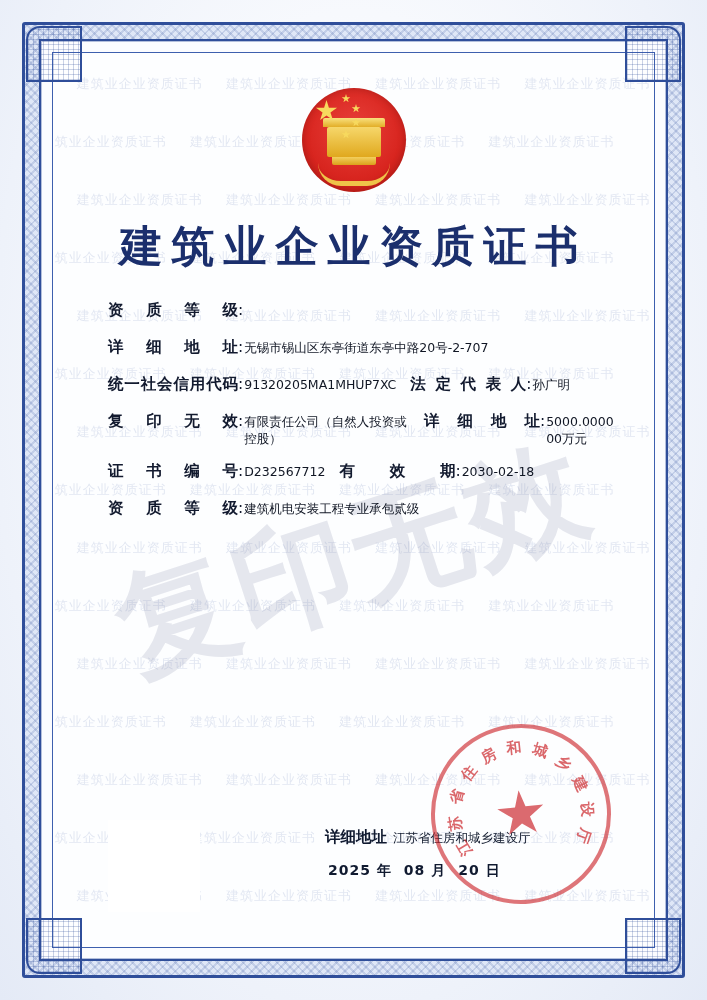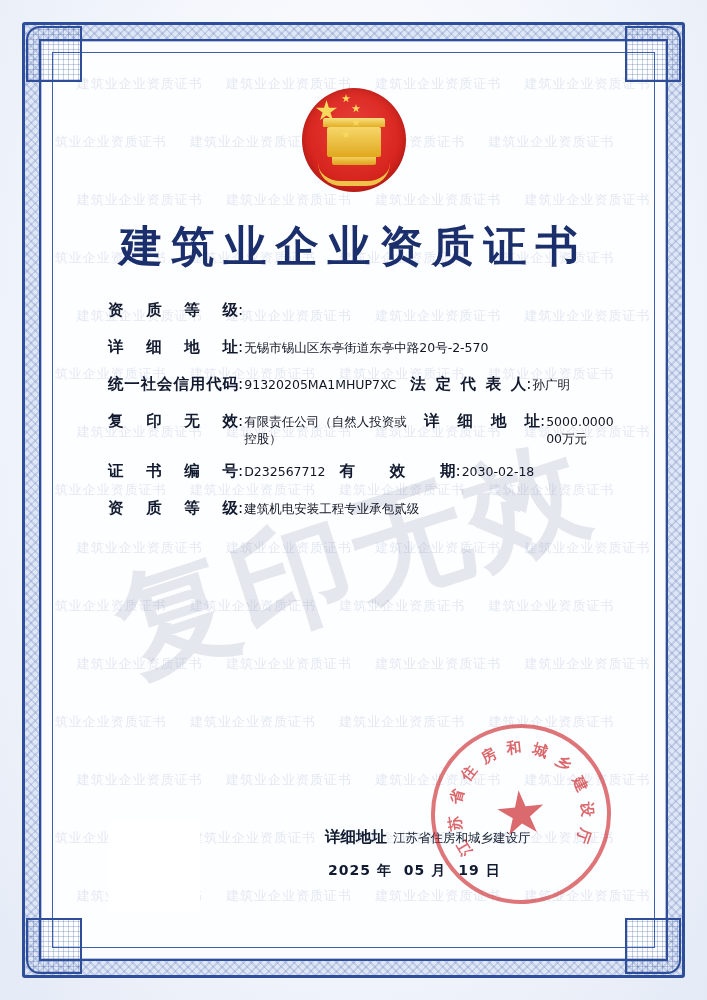--- a/index.html
+++ b/index.html
@@ -453,21 +453,21 @@
     <div class="field-row">
       <div class="fl">
         <span class="lbl-spread">资质等级</span><span class="colon">:</span>
       </div>
     </div>
 
     <div class="field-row">
       <div class="fl">
         <span class="lbl-spread">详细地址</span><span class="colon">:</span>
       </div>
-      <div class="fv">无锡市锡山区东亭街道东亭中路20号-2-570</div>
+      <div class="fv">无锡市锡山区东亭街道东亭中路20号-2-707</div>
     </div>
 
     <div class="field-row">
       <div class="fl">
         <span class="lbl-spread">统一社会信用代码</span><span class="colon">:</span>
       </div>
       <div class="fv">91320205MA1MHUP7XC</div>
       <div class="pair-right">
         <div class="fl">
           <span class="lbl-sm">法定代表人</span><span class="colon">:</span>
@@ -515,22 +515,22 @@
     <div class="qgrid" id="qgrid"><i></i><i></i><i></i><i></i><i></i><i></i><i></i><i style="background: rgb(255, 255, 255);"></i><i style="background: rgb(255, 255, 255);"></i><i></i><i style="background: rgb(255, 255, 255);"></i><i style="background: rgb(255, 255, 255);"></i><i style="background: rgb(255, 255, 255);"></i><i style="background: rgb(255, 255, 255);"></i><i style="background: rgb(255, 255, 255);"></i><i style="background: rgb(255, 255, 255);"></i><i style="background: rgb(255, 255, 255);"></i><i style="background: rgb(255, 255, 255);"></i><i></i><i></i><i></i><i></i><i></i><i></i><i></i><i></i><i style="background: rgb(255, 255, 255);"></i><i style="background: rgb(255, 255, 255);"></i><i style="background: rgb(255, 255, 255);"></i><i style="background: rgb(255, 255, 255);"></i><i style="background: rgb(255, 255, 255);"></i><i></i><i style="background: rgb(255, 255, 255);"></i><i style="background: rgb(255, 255, 255);"></i><i style="background: rgb(255, 255, 255);"></i><i></i><i style="background: rgb(255, 255, 255);"></i><i></i><i style="background: rgb(255, 255, 255);"></i><i></i><i style="background: rgb(255, 255, 255);"></i><i></i><i style="background: rgb(255, 255, 255);"></i><i></i><i style="background: rgb(255, 255, 255);"></i><i style="background: rgb(255, 255, 255);"></i><i style="background: rgb(255, 255, 255);"></i><i style="background: rgb(255, 255, 255);"></i><i style="background: rgb(255, 255, 255);"></i><i></i><i></i><i style="background: rgb(255, 255, 255);"></i><i></i><i></i><i></i><i style="background: rgb(255, 255, 255);"></i><i></i><i style="background: rgb(255, 255, 255);"></i><i style="background: rgb(255, 255, 255);"></i><i></i><i></i><i></i><i></i><i></i><i style="background: rgb(255, 255, 255);"></i><i style="background: rgb(255, 255, 255);"></i><i style="background: rgb(255, 255, 255);"></i><i style="background: rgb(255, 255, 255);"></i><i></i><i style="background: rgb(255, 255, 255);"></i><i></i><i></i><i></i><i style="background: rgb(255, 255, 255);"></i><i></i><i></i><i style="background: rgb(255, 255, 255);"></i><i></i><i></i><i></i><i style="background: rgb(255, 255, 255);"></i><i></i><i style="background: rgb(255, 255, 255);"></i><i style="background: rgb(255, 255, 255);"></i><i></i><i style="background: rgb(255, 255, 255);"></i><i style="background: rgb(255, 255, 255);"></i><i style="background: rgb(255, 255, 255);"></i><i></i><i style="background: rgb(255, 255, 255);"></i><i></i><i style="background: rgb(255, 255, 255);"></i><i style="background: rgb(255, 255, 255);"></i><i></i><i style="background: rgb(255, 255, 255);"></i><i></i><i></i><i></i><i style="background: rgb(255, 255, 255);"></i><i></i><i></i><i style="background: rgb(255, 255, 255);"></i><i></i><i></i><i></i><i style="background: rgb(255, 255, 255);"></i><i></i><i style="background: rgb(255, 255, 255);"></i><i></i><i></i><i style="background: rgb(255, 255, 255);"></i><i style="background: rgb(255, 255, 255);"></i><i style="background: rgb(255, 255, 255);"></i><i style="background: rgb(255, 255, 255);"></i><i style="background: rgb(255, 255, 255);"></i><i></i><i style="background: rgb(255, 255, 255);"></i><i style="background: rgb(255, 255, 255);"></i><i></i><i style="background: rgb(255, 255, 255);"></i><i></i><i></i><i></i><i style="background: rgb(255, 255, 255);"></i><i></i><i></i><i style="background: rgb(255, 255, 255);"></i><i style="background: rgb(255, 255, 255);"></i><i style="background: rgb(255, 255, 255);"></i><i style="background: rgb(255, 255, 255);"></i><i style="background: rgb(255, 255, 255);"></i><i></i><i style="background: rgb(255, 255, 255);"></i><i style="background: rgb(255, 255, 255);"></i><i style="background: rgb(255, 255, 255);"></i><i></i><i></i><i style="background: rgb(255, 255, 255);"></i><i style="background: rgb(255, 255, 255);"></i><i></i><i></i><i></i><i style="background: rgb(255, 255, 255);"></i><i></i><i style="background: rgb(255, 255, 255);"></i><i style="background: rgb(255, 255, 255);"></i><i style="background: rgb(255, 255, 255);"></i><i style="background: rgb(255, 255, 255);"></i><i style="background: rgb(255, 255, 255);"></i><i></i><i></i><i></i><i></i><i></i><i></i><i></i><i></i><i style="background: rgb(255, 255, 255);"></i><i></i><i></i><i style="background: rgb(255, 255, 255);"></i><i style="background: rgb(255, 255, 255);"></i><i style="background: rgb(255, 255, 255);"></i><i style="background: rgb(255, 255, 255);"></i><i></i><i style="background: rgb(255, 255, 255);"></i><i></i><i style="background: rgb(255, 255, 255);"></i><i></i><i></i><i></i><i></i><i></i><i></i><i></i><i style="background: rgb(255, 255, 255);"></i><i style="background: rgb(255, 255, 255);"></i><i style="background: rgb(255, 255, 255);"></i><i style="background: rgb(255, 255, 255);"></i><i style="background: rgb(255, 255, 255);"></i><i style="background: rgb(255, 255, 255);"></i><i style="background: rgb(255, 255, 255);"></i><i style="background: rgb(255, 255, 255);"></i><i style="background: rgb(255, 255, 255);"></i><i style="background: rgb(255, 255, 255);"></i><i></i><i></i><i></i><i style="background: rgb(255, 255, 255);"></i><i></i><i></i><i></i><i style="background: rgb(255, 255, 255);"></i><i style="background: rgb(255, 255, 255);"></i><i style="background: rgb(255, 255, 255);"></i><i style="background: rgb(255, 255, 255);"></i><i style="background: rgb(255, 255, 255);"></i><i style="background: rgb(255, 255, 255);"></i><i style="background: rgb(255, 255, 255);"></i><i style="background: rgb(255, 255, 255);"></i><i></i><i style="background: rgb(255, 255, 255);"></i><i style="background: rgb(255, 255, 255);"></i><i></i><i></i><i style="background: rgb(255, 255, 255);"></i><i style="background: rgb(255, 255, 255);"></i><i style="background: rgb(255, 255, 255);"></i><i></i><i></i><i style="background: rgb(255, 255, 255);"></i><i></i><i style="background: rgb(255, 255, 255);"></i><i style="background: rgb(255, 255, 255);"></i><i></i><i style="background: rgb(255, 255, 255);"></i><i></i><i style="background: rgb(255, 255, 255);"></i><i></i><i style="background: rgb(255, 255, 255);"></i><i style="background: rgb(255, 255, 255);"></i><i></i><i></i><i></i><i style="background: rgb(255, 255, 255);"></i><i></i><i></i><i></i><i></i><i style="background: rgb(255, 255, 255);"></i><i></i><i></i><i></i><i style="background: rgb(255, 255, 255);"></i><i></i><i></i><i></i><i></i><i style="background: rgb(255, 255, 255);"></i><i></i><i style="background: rgb(255, 255, 255);"></i><i style="background: rgb(255, 255, 255);"></i><i style="background: rgb(255, 255, 255);"></i><i></i><i style="background: rgb(255, 255, 255);"></i><i></i><i></i><i></i><i style="background: rgb(255, 255, 255);"></i><i></i><i style="background: rgb(255, 255, 255);"></i><i style="background: rgb(255, 255, 255);"></i><i style="background: rgb(255, 255, 255);"></i><i style="background: rgb(255, 255, 255);"></i><i style="background: rgb(255, 255, 255);"></i><i></i><i></i><i style="background: rgb(255, 255, 255);"></i><i></i><i style="background: rgb(255, 255, 255);"></i><i style="background: rgb(255, 255, 255);"></i><i></i><i style="background: rgb(255, 255, 255);"></i><i style="background: rgb(255, 255, 255);"></i><i></i><i style="background: rgb(255, 255, 255);"></i><i></i><i></i><i></i><i></i><i style="background: rgb(255, 255, 255);"></i><i></i><i></i><i></i><i style="background: rgb(255, 255, 255);"></i><i></i><i style="background: rgb(255, 255, 255);"></i><i style="background: rgb(255, 255, 255);"></i><i></i><i></i><i></i><i></i><i></i><i></i><i></i><i></i><i style="background: rgb(255, 255, 255);"></i><i></i><i></i><i style="background: rgb(255, 255, 255);"></i><i style="background: rgb(255, 255, 255);"></i><i></i><i></i><i></i><i></i><i style="background: rgb(255, 255, 255);"></i><i></i><i style="background: rgb(255, 255, 255);"></i><i></i><i></i><i style="background: rgb(255, 255, 255);"></i><i style="background: rgb(255, 255, 255);"></i><i style="background: rgb(255, 255, 255);"></i><i></i><i style="background: rgb(255, 255, 255);"></i><i style="background: rgb(255, 255, 255);"></i><i></i><i style="background: rgb(255, 255, 255);"></i><i style="background: rgb(255, 255, 255);"></i><i></i><i style="background: rgb(255, 255, 255);"></i><i style="background: rgb(255, 255, 255);"></i><i></i><i></i><i style="background: rgb(255, 255, 255);"></i><i></i><i style="background: rgb(255, 255, 255);"></i><i style="background: rgb(255, 255, 255);"></i><i style="background: rgb(255, 255, 255);"></i><i></i><i style="background: rgb(255, 255, 255);"></i><i></i><i style="background: rgb(255, 255, 255);"></i><i style="background: rgb(255, 255, 255);"></i><i style="background: rgb(255, 255, 255);"></i><i></i><i></i><i style="background: rgb(255, 255, 255);"></i><i style="background: rgb(255, 255, 255);"></i><i></i><i></i><i></i><i style="background: rgb(255, 255, 255);"></i><i></i><i></i><i></i><i style="background: rgb(255, 255, 255);"></i><i></i><i style="background: rgb(255, 255, 255);"></i><i></i><i style="background: rgb(255, 255, 255);"></i><i></i><i style="background: rgb(255, 255, 255);"></i><i style="background: rgb(255, 255, 255);"></i><i style="background: rgb(255, 255, 255);"></i><i></i><i></i><i></i><i></i><i></i><i></i><i></i><i style="background: rgb(255, 255, 255);"></i><i></i><i></i><i style="background: rgb(255, 255, 255);"></i><i></i><i></i><i style="background: rgb(255, 255, 255);"></i><i style="background: rgb(255, 255, 255);"></i><i></i><i></i><i style="background: rgb(255, 255, 255);"></i><i></i><i></i><i></i><i style="background: rgb(255, 255, 255);"></i><i style="background: rgb(255, 255, 255);"></i><i style="background: rgb(255, 255, 255);"></i><i style="background: rgb(255, 255, 255);"></i><i></i><i style="background: rgb(255, 255, 255);"></i><i></i><i style="background: rgb(255, 255, 255);"></i><i></i><i></i><i style="background: rgb(255, 255, 255);"></i><i style="background: rgb(255, 255, 255);"></i><i></i><i></i><i style="background: rgb(255, 255, 255);"></i><i style="background: rgb(255, 255, 255);"></i><i></i><i></i><i style="background: rgb(255, 255, 255);"></i><i></i><i style="background: rgb(255, 255, 255);"></i><i style="background: rgb(255, 255, 255);"></i><i style="background: rgb(255, 255, 255);"></i><i></i><i style="background: rgb(255, 255, 255);"></i><i style="background: rgb(255, 255, 255);"></i><i></i><i style="background: rgb(255, 255, 255);"></i><i style="background: rgb(255, 255, 255);"></i><i style="background: rgb(255, 255, 255);"></i><i style="background: rgb(255, 255, 255);"></i><i></i><i style="background: rgb(255, 255, 255);"></i><i style="background: rgb(255, 255, 255);"></i><i style="background: rgb(255, 255, 255);"></i><i style="background: rgb(255, 255, 255);"></i><i style="background: rgb(255, 255, 255);"></i><i></i><i style="background: rgb(255, 255, 255);"></i><i></i><i style="background: rgb(255, 255, 255);"></i><i style="background: rgb(255, 255, 255);"></i><i style="background: rgb(255, 255, 255);"></i><i></i><i style="background: rgb(255, 255, 255);"></i><i style="background: rgb(255, 255, 255);"></i><i></i><i></i><i></i><i style="background: rgb(255, 255, 255);"></i><i></i><i></i><i></i><i style="background: rgb(255, 255, 255);"></i><i style="background: rgb(255, 255, 255);"></i><i style="background: rgb(255, 255, 255);"></i><i></i><i style="background: rgb(255, 255, 255);"></i><i></i><i style="background: rgb(255, 255, 255);"></i><i style="background: rgb(255, 255, 255);"></i><i style="background: rgb(255, 255, 255);"></i><i style="background: rgb(255, 255, 255);"></i><i style="background: rgb(255, 255, 255);"></i><i style="background: rgb(255, 255, 255);"></i><i style="background: rgb(255, 255, 255);"></i><i style="background: rgb(255, 255, 255);"></i><i style="background: rgb(255, 255, 255);"></i><i style="background: rgb(255, 255, 255);"></i><i style="background: rgb(255, 255, 255);"></i><i style="background: rgb(255, 255, 255);"></i><i style="background: rgb(255, 255, 255);"></i><i></i><i></i><i></i><i style="background: rgb(255, 255, 255);"></i><i></i><i></i><i></i><i></i><i></i><i style="background: rgb(255, 255, 255);"></i><i style="background: rgb(255, 255, 255);"></i><i></i><i></i><i></i><i></i><i></i><i></i><i></i><i></i><i style="background: rgb(255, 255, 255);"></i><i></i><i style="background: rgb(255, 255, 255);"></i><i style="background: rgb(255, 255, 255);"></i><i></i><i style="background: rgb(255, 255, 255);"></i><i style="background: rgb(255, 255, 255);"></i><i></i><i></i><i style="background: rgb(255, 255, 255);"></i><i></i><i></i><i></i><i style="background: rgb(255, 255, 255);"></i><i style="background: rgb(255, 255, 255);"></i><i></i><i style="background: rgb(255, 255, 255);"></i><i></i><i></i><i style="background: rgb(255, 255, 255);"></i><i style="background: rgb(255, 255, 255);"></i><i style="background: rgb(255, 255, 255);"></i><i style="background: rgb(255, 255, 255);"></i><i style="background: rgb(255, 255, 255);"></i><i></i><i style="background: rgb(255, 255, 255);"></i><i style="background: rgb(255, 255, 255);"></i><i style="background: rgb(255, 255, 255);"></i><i></i><i></i><i></i><i></i><i></i><i></i><i style="background: rgb(255, 255, 255);"></i><i></i><i style="background: rgb(255, 255, 255);"></i><i></i><i></i><i></i><i style="background: rgb(255, 255, 255);"></i><i></i><i></i><i></i><i style="background: rgb(255, 255, 255);"></i><i></i><i></i><i></i><i style="background: rgb(255, 255, 255);"></i><i></i><i style="background: rgb(255, 255, 255);"></i><i style="background: rgb(255, 255, 255);"></i><i style="background: rgb(255, 255, 255);"></i><i></i><i style="background: rgb(255, 255, 255);"></i><i style="background: rgb(255, 255, 255);"></i><i></i><i style="background: rgb(255, 255, 255);"></i><i style="background: rgb(255, 255, 255);"></i><i style="background: rgb(255, 255, 255);"></i><i></i><i></i><i></i><i style="background: rgb(255, 255, 255);"></i><i style="background: rgb(255, 255, 255);"></i><i style="background: rgb(255, 255, 255);"></i><i></i><i style="background: rgb(255, 255, 255);"></i><i></i><i style="background: rgb(255, 255, 255);"></i><i></i><i></i><i></i><i style="background: rgb(255, 255, 255);"></i><i></i><i style="background: rgb(255, 255, 255);"></i><i style="background: rgb(255, 255, 255);"></i><i></i><i style="background: rgb(255, 255, 255);"></i><i></i><i></i><i></i><i></i><i></i><i></i><i></i><i></i><i></i><i></i><i></i><i style="background: rgb(255, 255, 255);"></i><i style="background: rgb(255, 255, 255);"></i><i style="background: rgb(255, 255, 255);"></i><i></i><i style="background: rgb(255, 255, 255);"></i><i></i><i></i><i></i><i style="background: rgb(255, 255, 255);"></i><i></i><i style="background: rgb(255, 255, 255);"></i><i style="background: rgb(255, 255, 255);"></i><i></i><i></i><i style="background: rgb(255, 255, 255);"></i><i></i><i style="background: rgb(255, 255, 255);"></i><i></i><i></i><i style="background: rgb(255, 255, 255);"></i><i style="background: rgb(255, 255, 255);"></i><i></i><i></i><i></i><i></i><i></i><i style="background: rgb(255, 255, 255);"></i><i style="background: rgb(255, 255, 255);"></i><i></i><i style="background: rgb(255, 255, 255);"></i><i style="background: rgb(255, 255, 255);"></i><i style="background: rgb(255, 255, 255);"></i><i style="background: rgb(255, 255, 255);"></i><i style="background: rgb(255, 255, 255);"></i><i></i><i style="background: rgb(255, 255, 255);"></i><i style="background: rgb(255, 255, 255);"></i><i></i><i style="background: rgb(255, 255, 255);"></i><i style="background: rgb(255, 255, 255);"></i><i></i><i></i><i style="background: rgb(255, 255, 255);"></i><i style="background: rgb(255, 255, 255);"></i><i></i><i style="background: rgb(255, 255, 255);"></i><i></i><i></i><i></i><i style="background: rgb(255, 255, 255);"></i><i style="background: rgb(255, 255, 255);"></i><i style="background: rgb(255, 255, 255);"></i><i style="background: rgb(255, 255, 255);"></i><i></i><i></i><i></i><i></i><i></i><i></i><i></i><i style="background: rgb(255, 255, 255);"></i><i style="background: rgb(255, 255, 255);"></i><i style="background: rgb(255, 255, 255);"></i><i></i><i></i><i></i><i style="background: rgb(255, 255, 255);"></i><i style="background: rgb(255, 255, 255);"></i><i></i><i></i><i style="background: rgb(255, 255, 255);"></i><i style="background: rgb(255, 255, 255);"></i><i></i><i></i><i></i><i></i><i style="background: rgb(255, 255, 255);"></i><i></i></div>
   </div>
 
   <div class="issuer">
     <div class="issuer-line">
       <span>详细地址</span>
       <span class="org">江苏省住房和城乡建设厅</span>
     </div>
     <div class="date-line">
       <span>2025</span><span>年</span>
-      <span>05</span><span>月</span>
-      <span>19</span><span>日</span>
+      <span>08</span><span>月</span>
+      <span>20</span><span>日</span>
     </div>
   </div>
 
   <div class="seal">
     <div class="seal-star"></div>
     <div class="seal-text" id="seal-text">
         <span style="transform: translate(-50%, -50%) rotate(-115deg) translateY(-66px) rotate(0deg); transform-origin: 50% 50%;">江</span>
         <span style="transform: translate(-50%, -50%) rotate(-92deg) translateY(-66px) rotate(0deg); transform-origin: 50% 50%;">苏</span>
         <span style="transform: translate(-50%, -50%) rotate(-69deg) translateY(-66px) rotate(0deg); transform-origin: 50% 50%;">省</span>
         <span style="transform: translate(-50%, -50%) rotate(-46deg) translateY(-66px) rotate(0deg); transform-origin: 50% 50%;">住</span>

